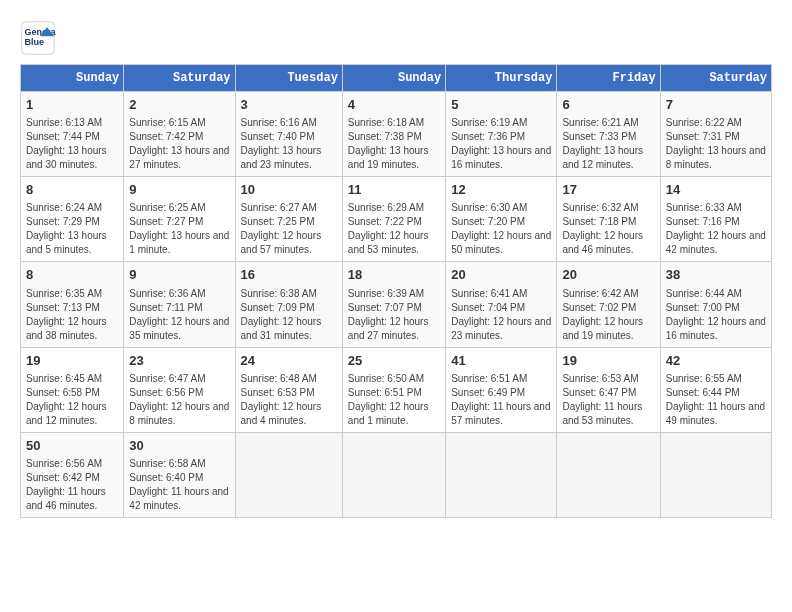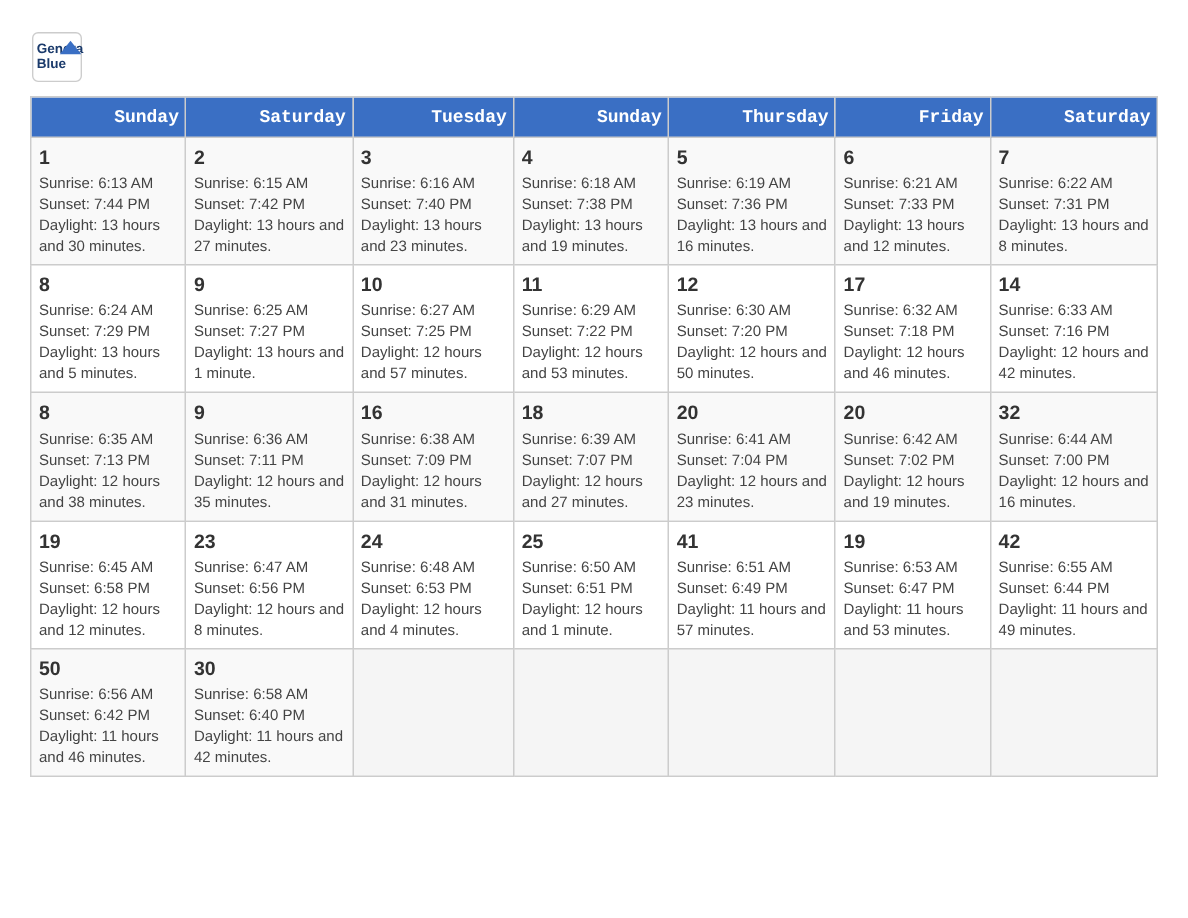--- a/index.html
+++ b/index.html
@@ -205,21 +205,21 @@
         </td>
         <td>
           <span class="day-num">20</span>
           <div class="day-info">Sunrise: 6:41 AM<br>Sunset: 7:04 PM<br>Daylight: 12 hours and 23 minutes.</div>
         </td>
         <td>
           <span class="day-num">20</span>
           <div class="day-info">Sunrise: 6:42 AM<br>Sunset: 7:02 PM<br>Daylight: 12 hours and 19 minutes.</div>
         </td>
         <td>
-          <span class="day-num">32</span>
+          <span class="day-num">38</span>
           <div class="day-info">Sunrise: 6:44 AM<br>Sunset: 7:00 PM<br>Daylight: 12 hours and 16 minutes.</div>
         </td>
       </tr>
       <tr>
         <td>
           <span class="day-num">19</span>
           <div class="day-info">Sunrise: 6:45 AM<br>Sunset: 6:58 PM<br>Daylight: 12 hours and 12 minutes.</div>
         </td>
         <td>
           <span class="day-num">23</span>

